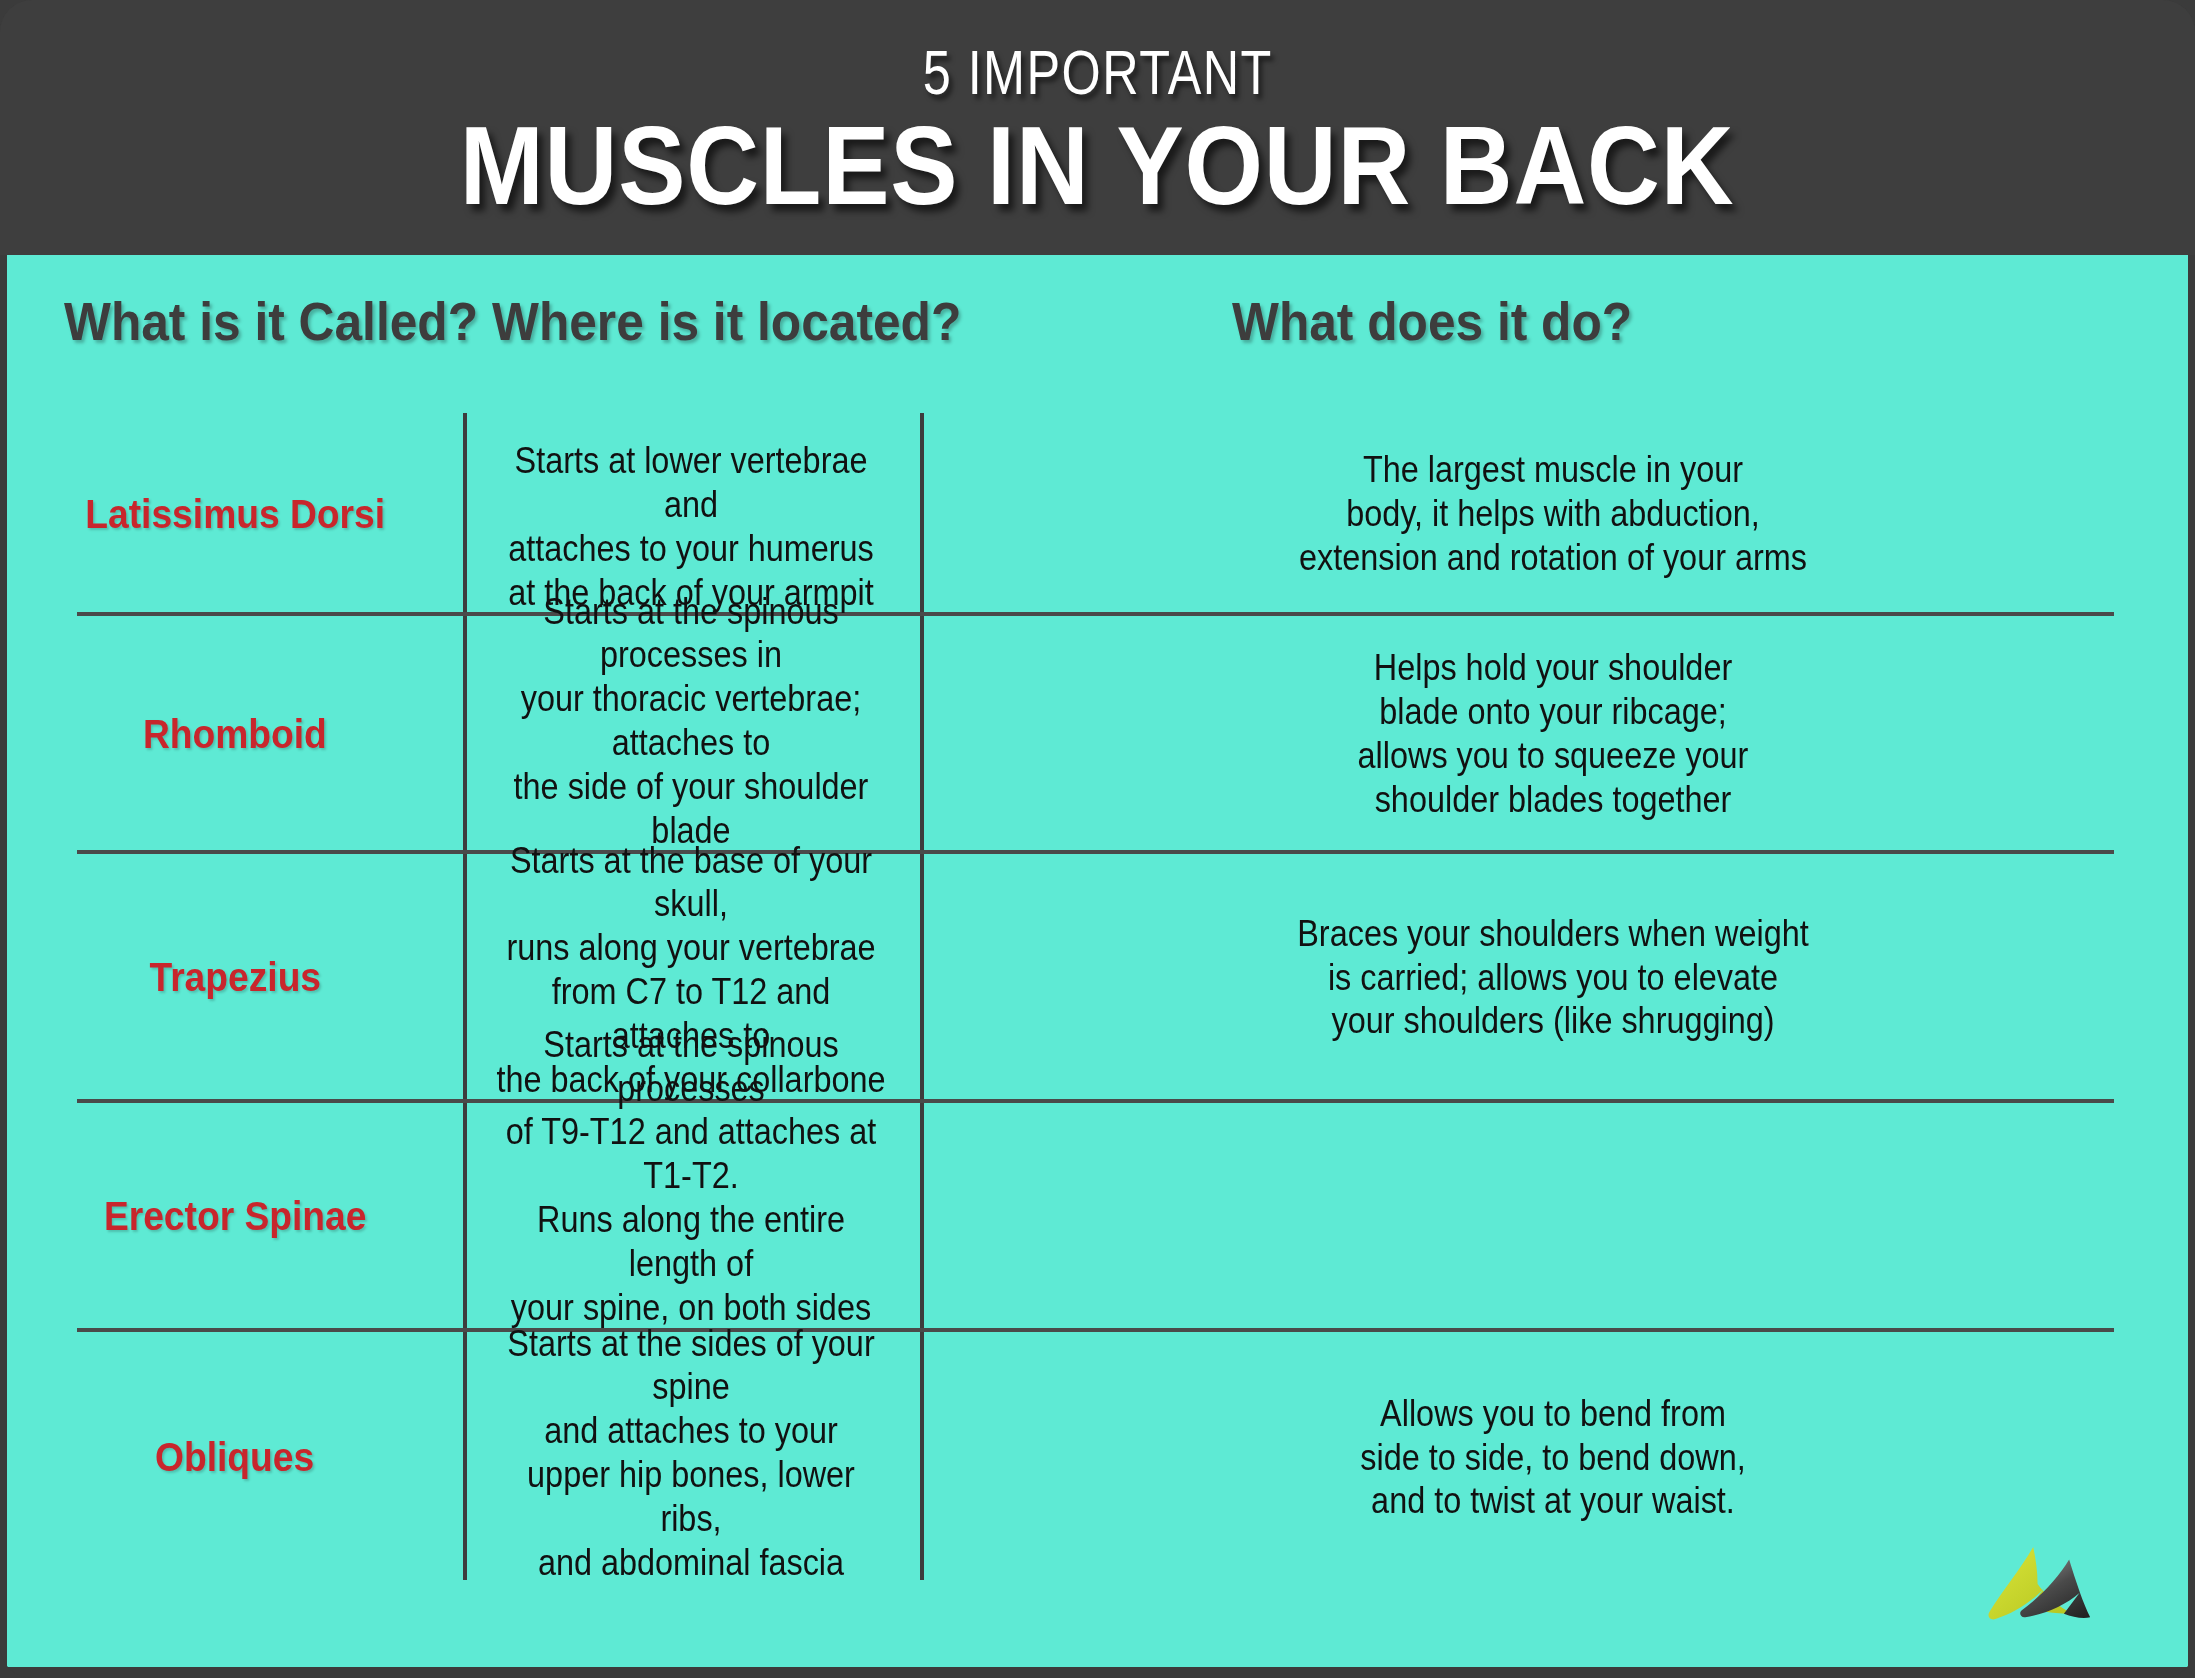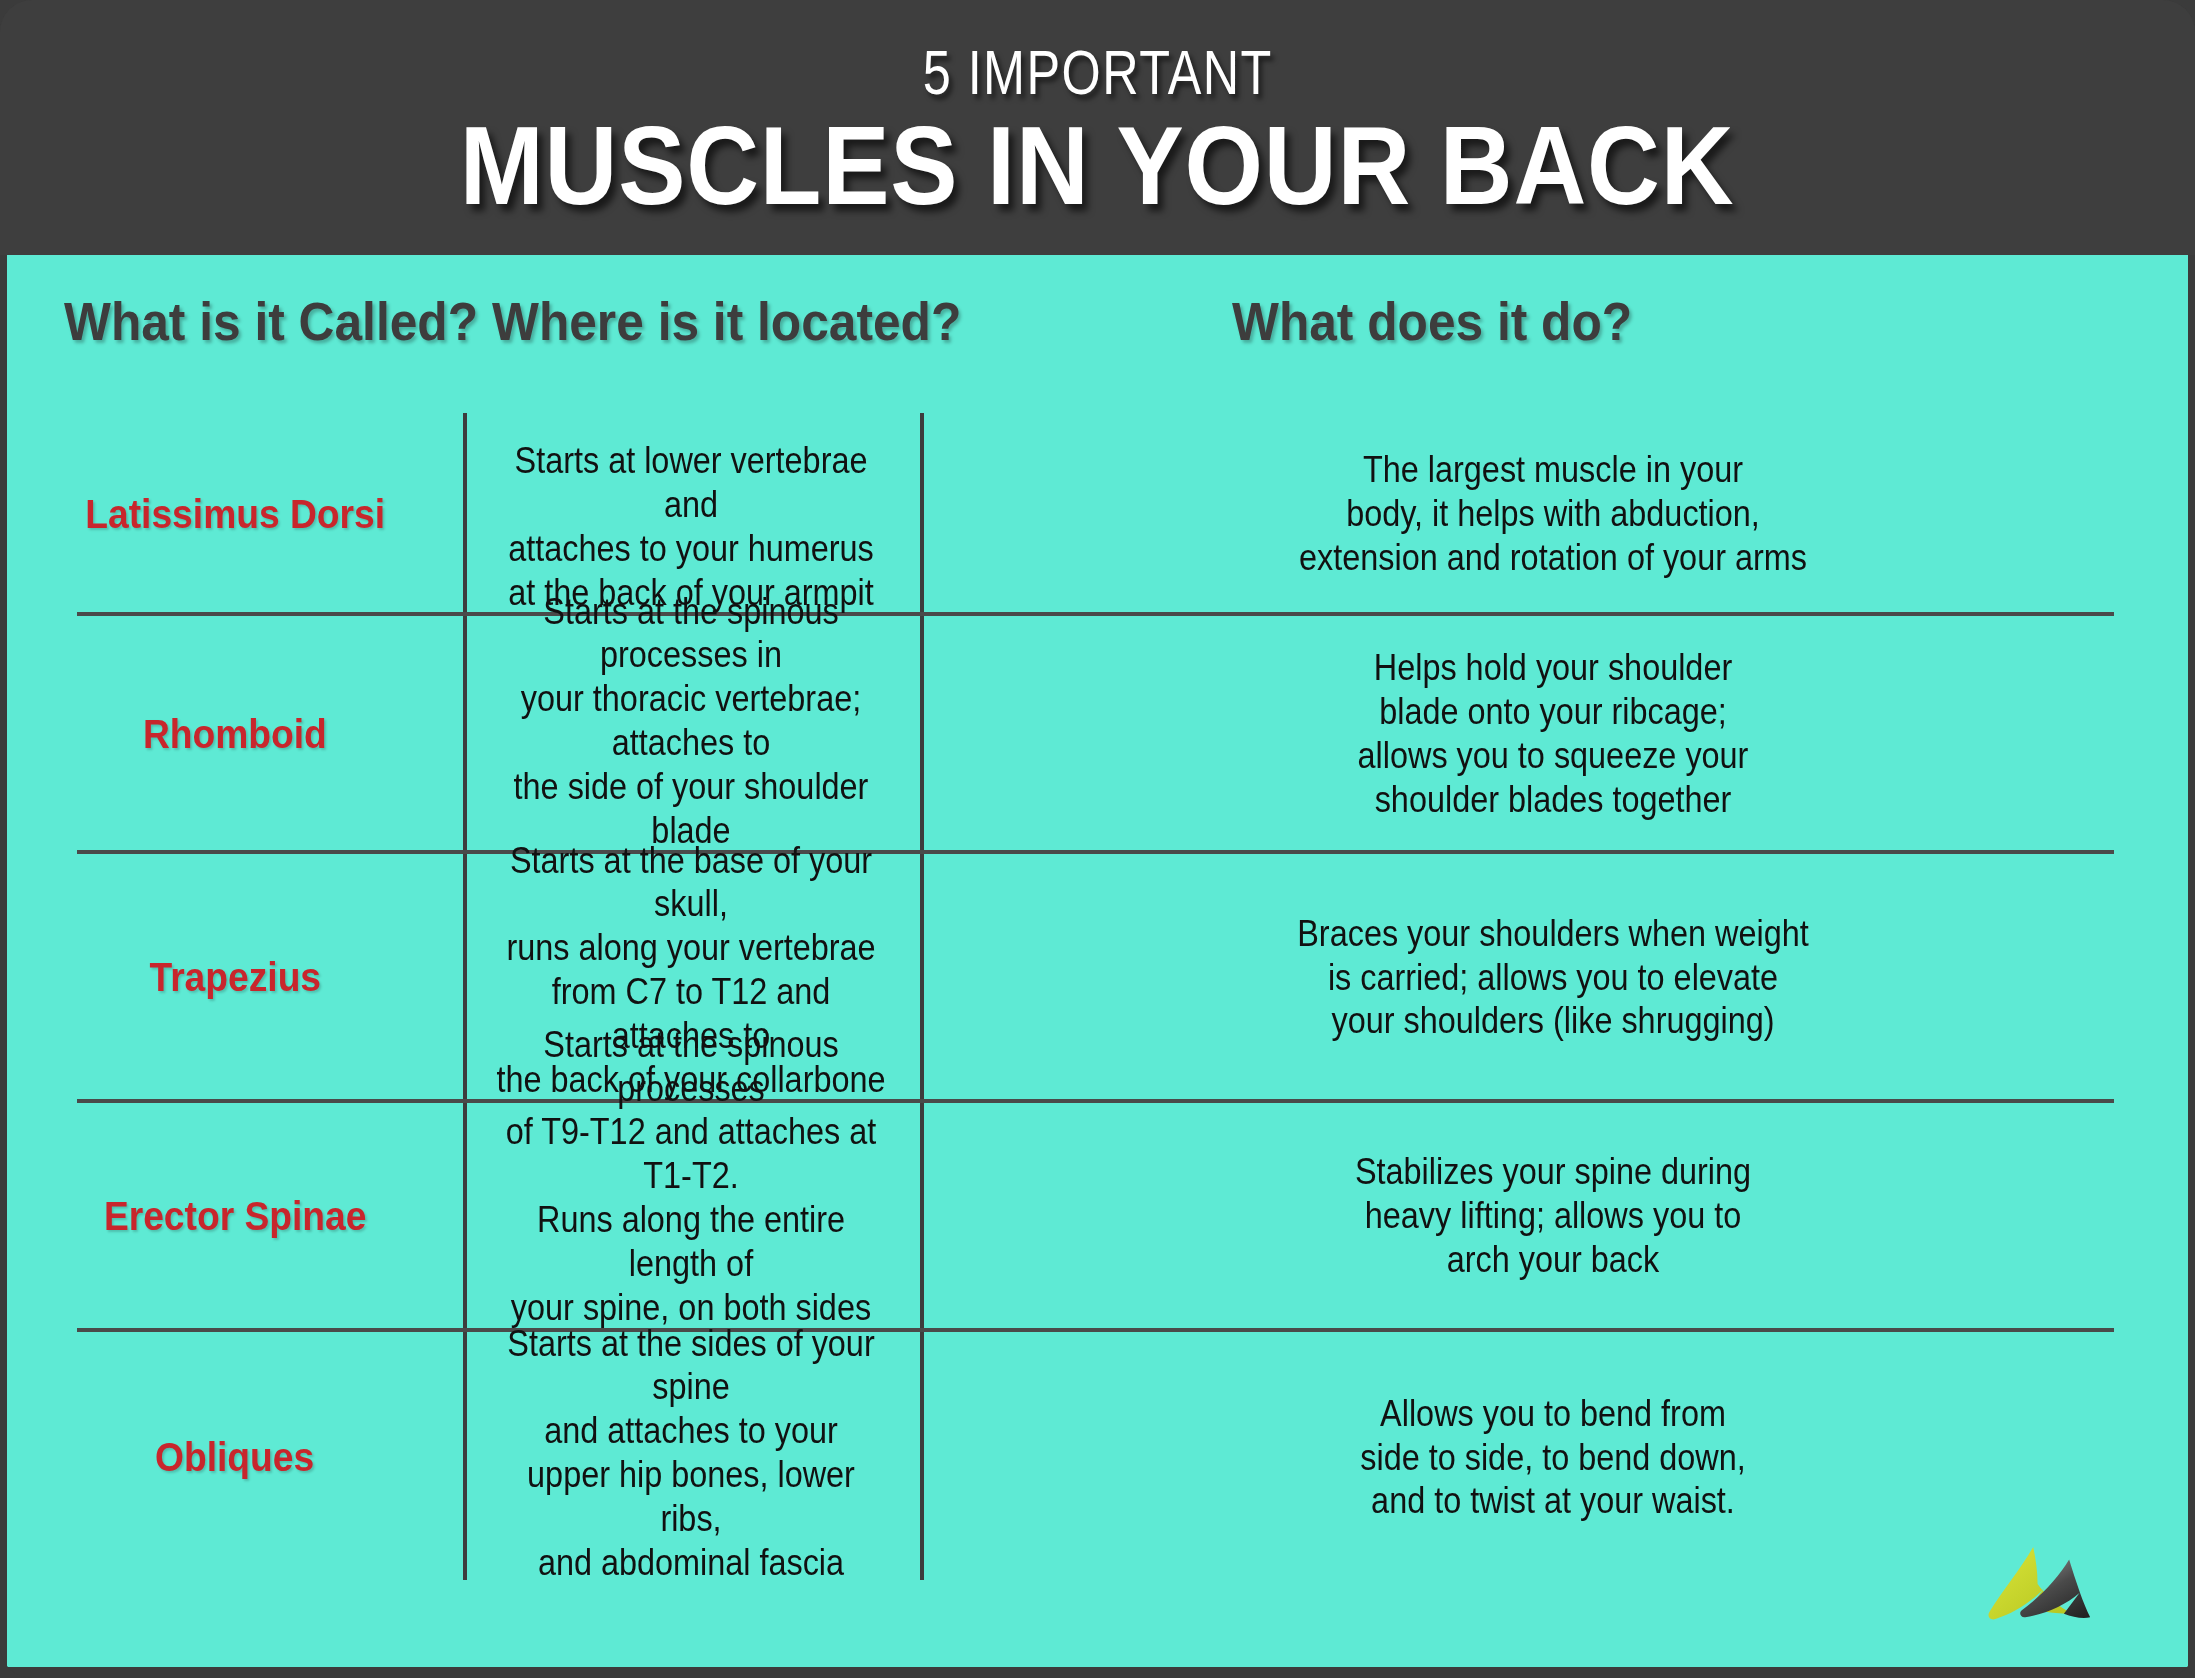--- a/index.html
+++ b/index.html
@@ -265,25 +265,20 @@
 
       <div class="row r3">
         <div class="cell name">
           <span class="muscle-name">Erector Spinae</span>
         </div>
         <div class="cell where">
           <span class="desc">Starts at the spinous processes
 of T9-T12 and attaches at T1-T2.
 Runs along the entire length of
 your spine, on both sides</span>
-        </div>
-        <div class="cell does">
-          <span class="desc">Stabilizes your spine during
-heavy lifting; allows you to
-arch your back</span>
         </div>
       </div>
 
       <div class="row r4">
         <div class="cell name">
           <span class="muscle-name">Obliques</span>
         </div>
         <div class="cell where">
           <span class="desc">Starts at the sides of your spine
 and attaches to your

